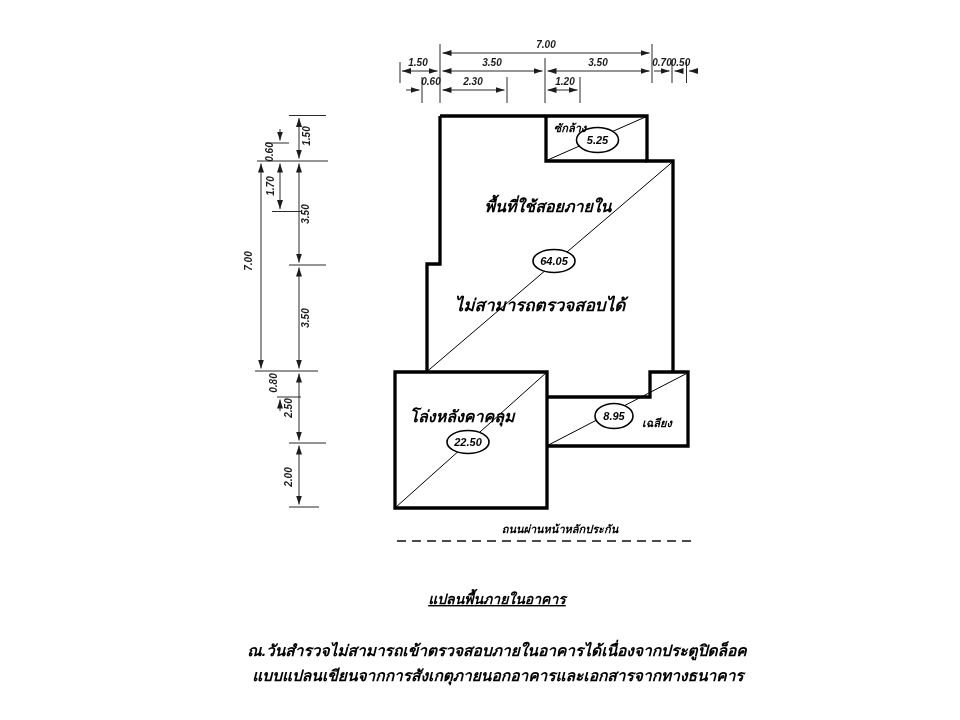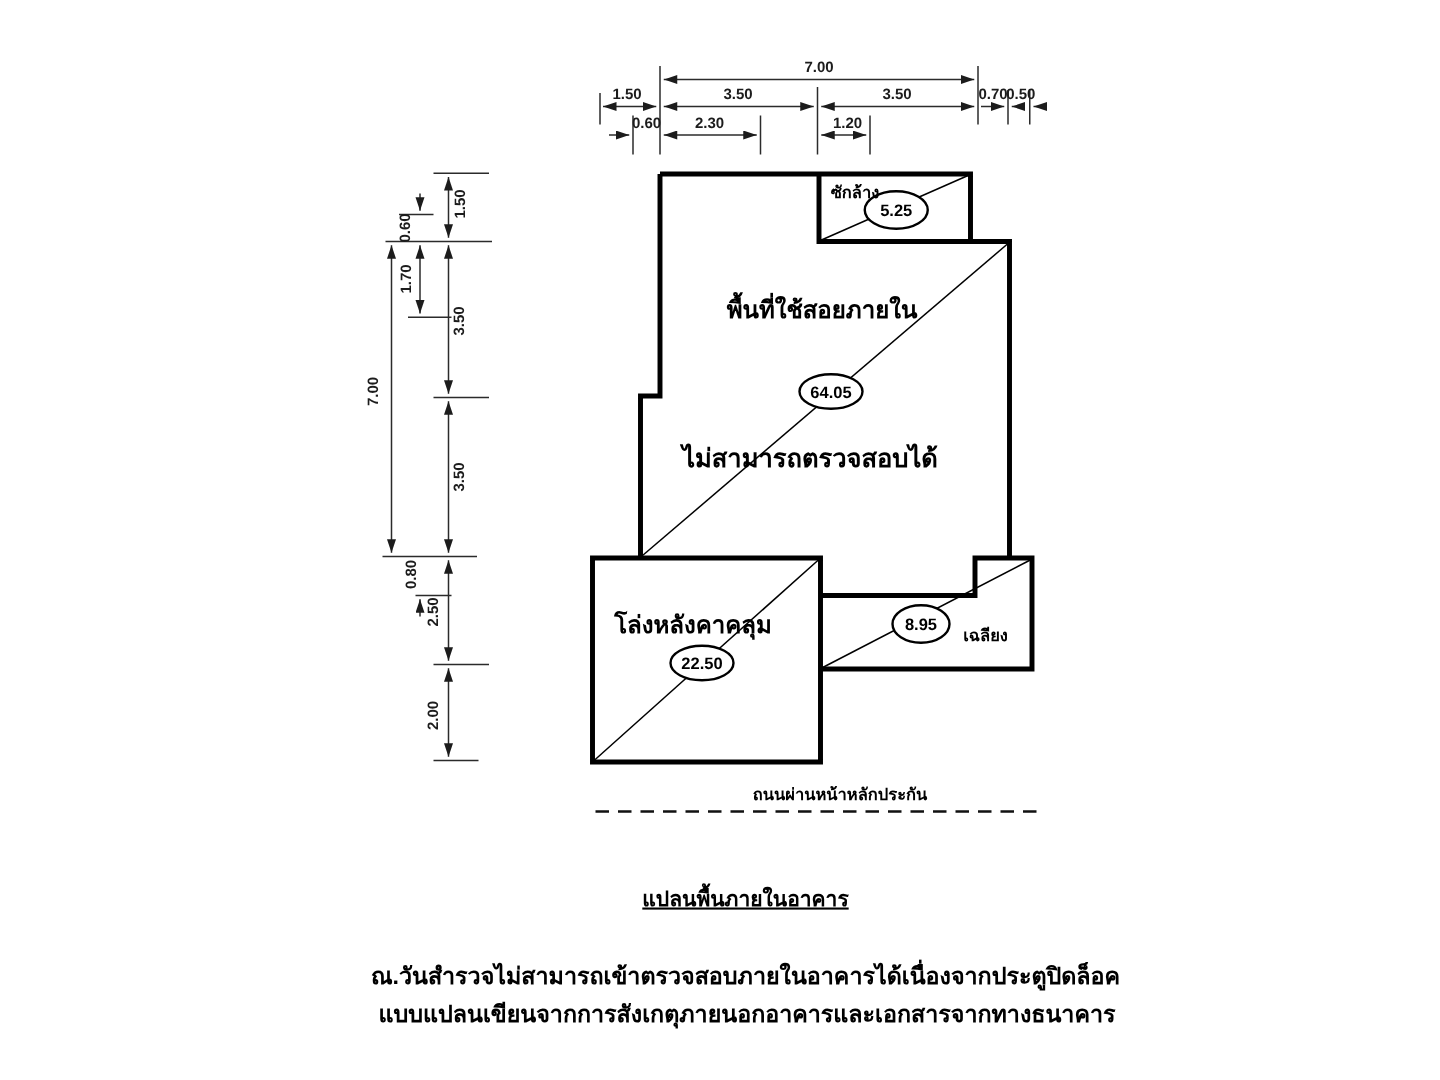--- a/index.html
+++ b/index.html
@@ -1,16 +1,16 @@
 <!DOCTYPE html>
 <html><head>
 <meta charset="utf-8">
 <style>
   html,body{margin:0;padding:0;background:#ffffff;}
-  .page{position:relative;width:960px;height:720px;background:#ffffff;overflow:hidden;}
+  .page{position:relative;width:960px;height:720px;background:#ffffff;overflow:hidden;font-style:italic;}
   svg{display:block;}
   text{font-family:"Liberation Sans","DejaVu Sans",sans-serif;fill:#000;}
   .dimtxt{font-size:10px;font-weight:700;fill:#1c1c1c;}
   .ovaltxt{font-size:11px;font-weight:700;}
   .roomlbl-lg{font-size:16px;font-weight:700;}
   .roomlbl-xl{font-size:17px;font-weight:700;}
   .roomlbl-sm{font-size:11px;font-weight:700;}
   .caption-title{font-size:14px;font-weight:700;text-decoration:underline;}
   .caption-note{font-size:15.5px;font-weight:700;}
   .wall{stroke:#000;stroke-width:3.3;fill:none;stroke-linejoin:miter;}

